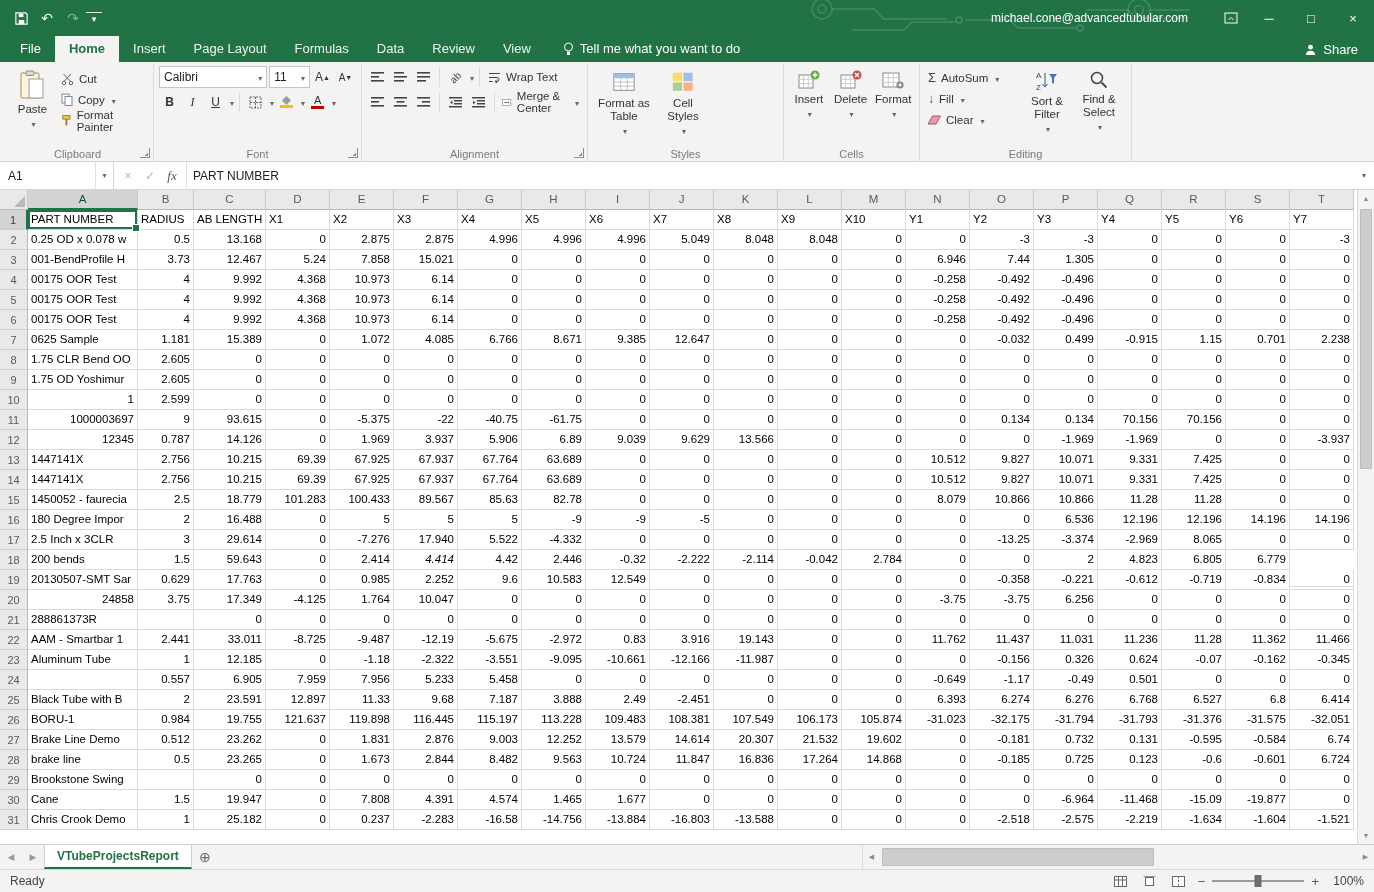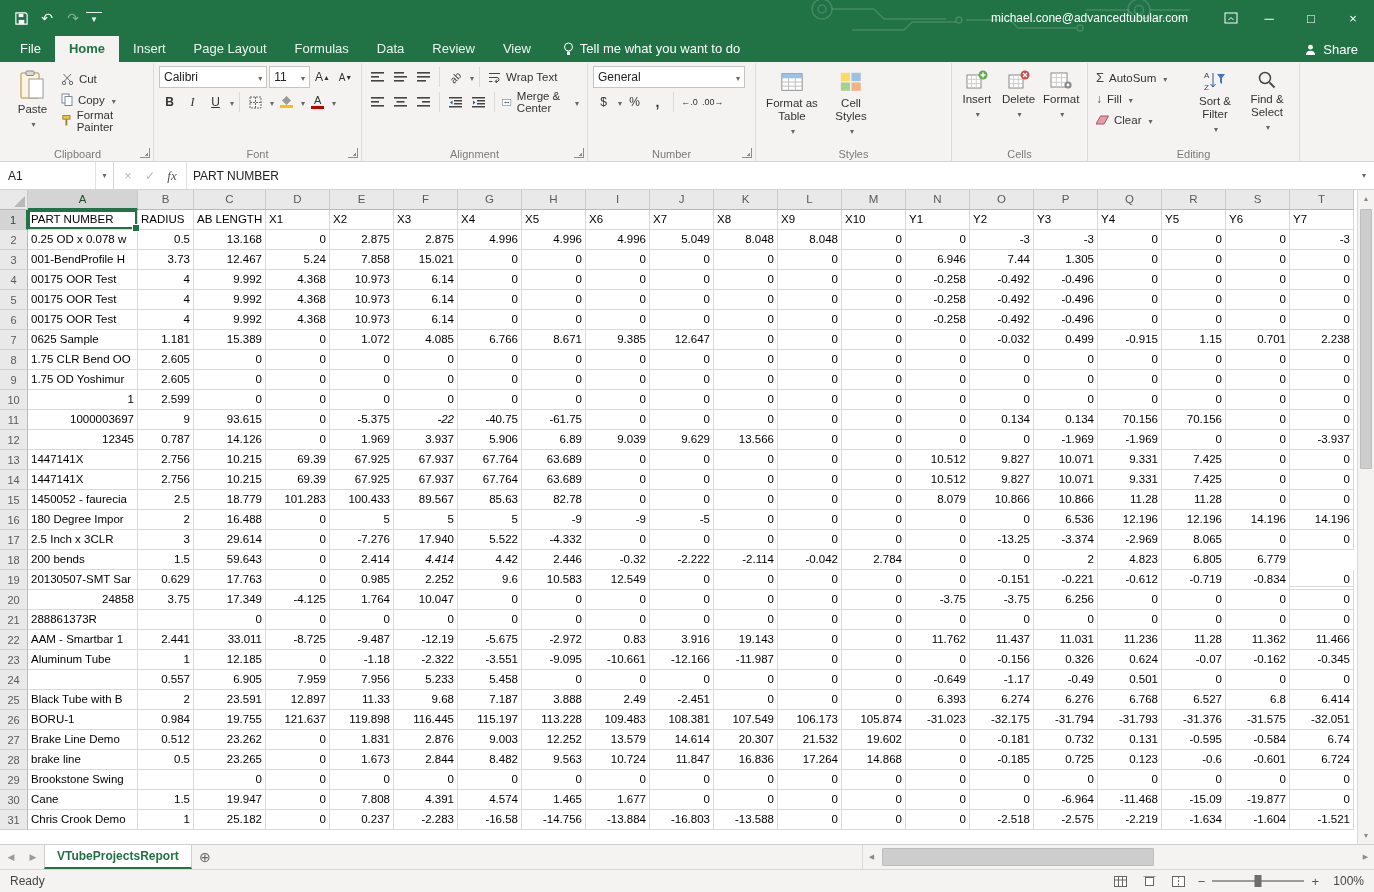--- a/index.html
+++ b/index.html
@@ -358,39 +358,20 @@
             <path d="M4 5.5l1.5-1.5v3zM11 5.5L9.5 4v3z" fill="#444"></path>
           </svg>
         <span>Merge &amp; Center</span>
           <span class="dd"></span>
       </span>
     </div>
     <div class="rg-label">Alignment</div>
     <span class="launcher"></span>
   </div>
 
-  <div class="rg" style="width:168px">
-    <div class="rrow">
-      <div class="combo" style="width:152px">
-          <span>General</span>
-          <span class="dd"></span>
-        </div>
-    </div>
-    <div class="rrow">
-      <span class="tbtn">$</span>
-      <span class="dd"></span>
-      <span class="tbtn">%</span>
-      <span class="tbtn" style="font-weight:bold;font-size:14px">,</span>
-      <span class="vsep"></span>
-      <span class="tbtn" style="font-size:9px">←.0</span>
-      <span class="tbtn" style="font-size:9px">.00→</span>
-    </div>
-    <div class="rg-label">Number</div>
-    <span class="launcher"></span>
-  </div>
 
   <div class="rg" style="width:196px; display:flex; gap:2px">
     <div class="bigbtn" style="width:62px">
       <svg width="24" height="24" viewBox="0 0 26 26">
           <rect x="2" y="4" width="22" height="18" fill="#fff" stroke="#888"></rect>
           <rect x="2" y="4" width="22" height="5" fill="#9bc2e6"></rect>
           <path d="M2 13h22M2 17.5h22M9.3 9v13M16.6 9v13" stroke="#bbb" fill="none"></path>
         </svg>
       <span class="blabel">Format as Table</span>
       <span class="dd"></span>
@@ -752,21 +733,21 @@
           <div class="cell num" style="width: 64px;">0</div>
           <div class="cell num" style="width: 64px;">0</div>
         </div>
         <div class="grid-row">
           <div class="row-h">11</div>
           <div class="cell num" style="width: 110px;">1000003697</div>
           <div class="cell num" style="width: 56px;">9</div>
           <div class="cell num" style="width: 72px;">93.615</div>
           <div class="cell num" style="width: 64px;">0</div>
           <div class="cell num" style="width: 64px;">-5.375</div>
-          <div class="cell num" style="width: 64px; font-style: italic;">-22</div>
+          <div class="cell num" style="width: 64px;">-22</div>
           <div class="cell num" style="width: 64px;">-40.75</div>
           <div class="cell num" style="width: 64px; text-align: right;">-61.75</div>
           <div class="cell num" style="width: 64px;">0</div>
           <div class="cell num" style="width: 64px;">0</div>
           <div class="cell num" style="width: 64px;">0</div>
           <div class="cell num" style="width: 64px;">0</div>
           <div class="cell num" style="width: 64px;">0</div>
           <div class="cell num" style="width: 64px;">0</div>
           <div class="cell num" style="width: 64px;">0.134</div>
           <div class="cell num" style="width: 64px;">0.134</div>
@@ -945,21 +926,21 @@
           <div class="cell num" style="width: 64px;">0.985</div>
           <div class="cell num" style="width: 64px;">2.252</div>
           <div class="cell num" style="width: 64px;">9.6</div>
           <div class="cell num" style="width: 64px;">10.583</div>
           <div class="cell num" style="width: 64px;">12.549</div>
           <div class="cell num" style="width: 64px;">0</div>
           <div class="cell num" style="width: 64px;">0</div>
           <div class="cell num" style="width: 64px;">0</div>
           <div class="cell num" style="width: 64px;">0</div>
           <div class="cell num" style="width: 64px;">0</div>
-          <div class="cell num" style="width: 64px;">-0.151</div>
+          <div class="cell num" style="width: 64px;">-0.358</div>
           <div class="cell num" style="width: 64px;">-0.221</div>
           <div class="cell num" style="width: 64px;">-0.612</div>
           <div class="cell num" style="width: 64px;">-0.719</div>
           <div class="cell num" style="width: 64px;">-0.834</div>
           <div class="cell num" style="width: 64px;">0</div>
         </div>
         <div class="grid-row">
           <div class="row-h">20</div>
           <div class="cell num" style="width: 110px;">24858</div>
           <div class="cell num" style="width: 56px;">3.75</div>

